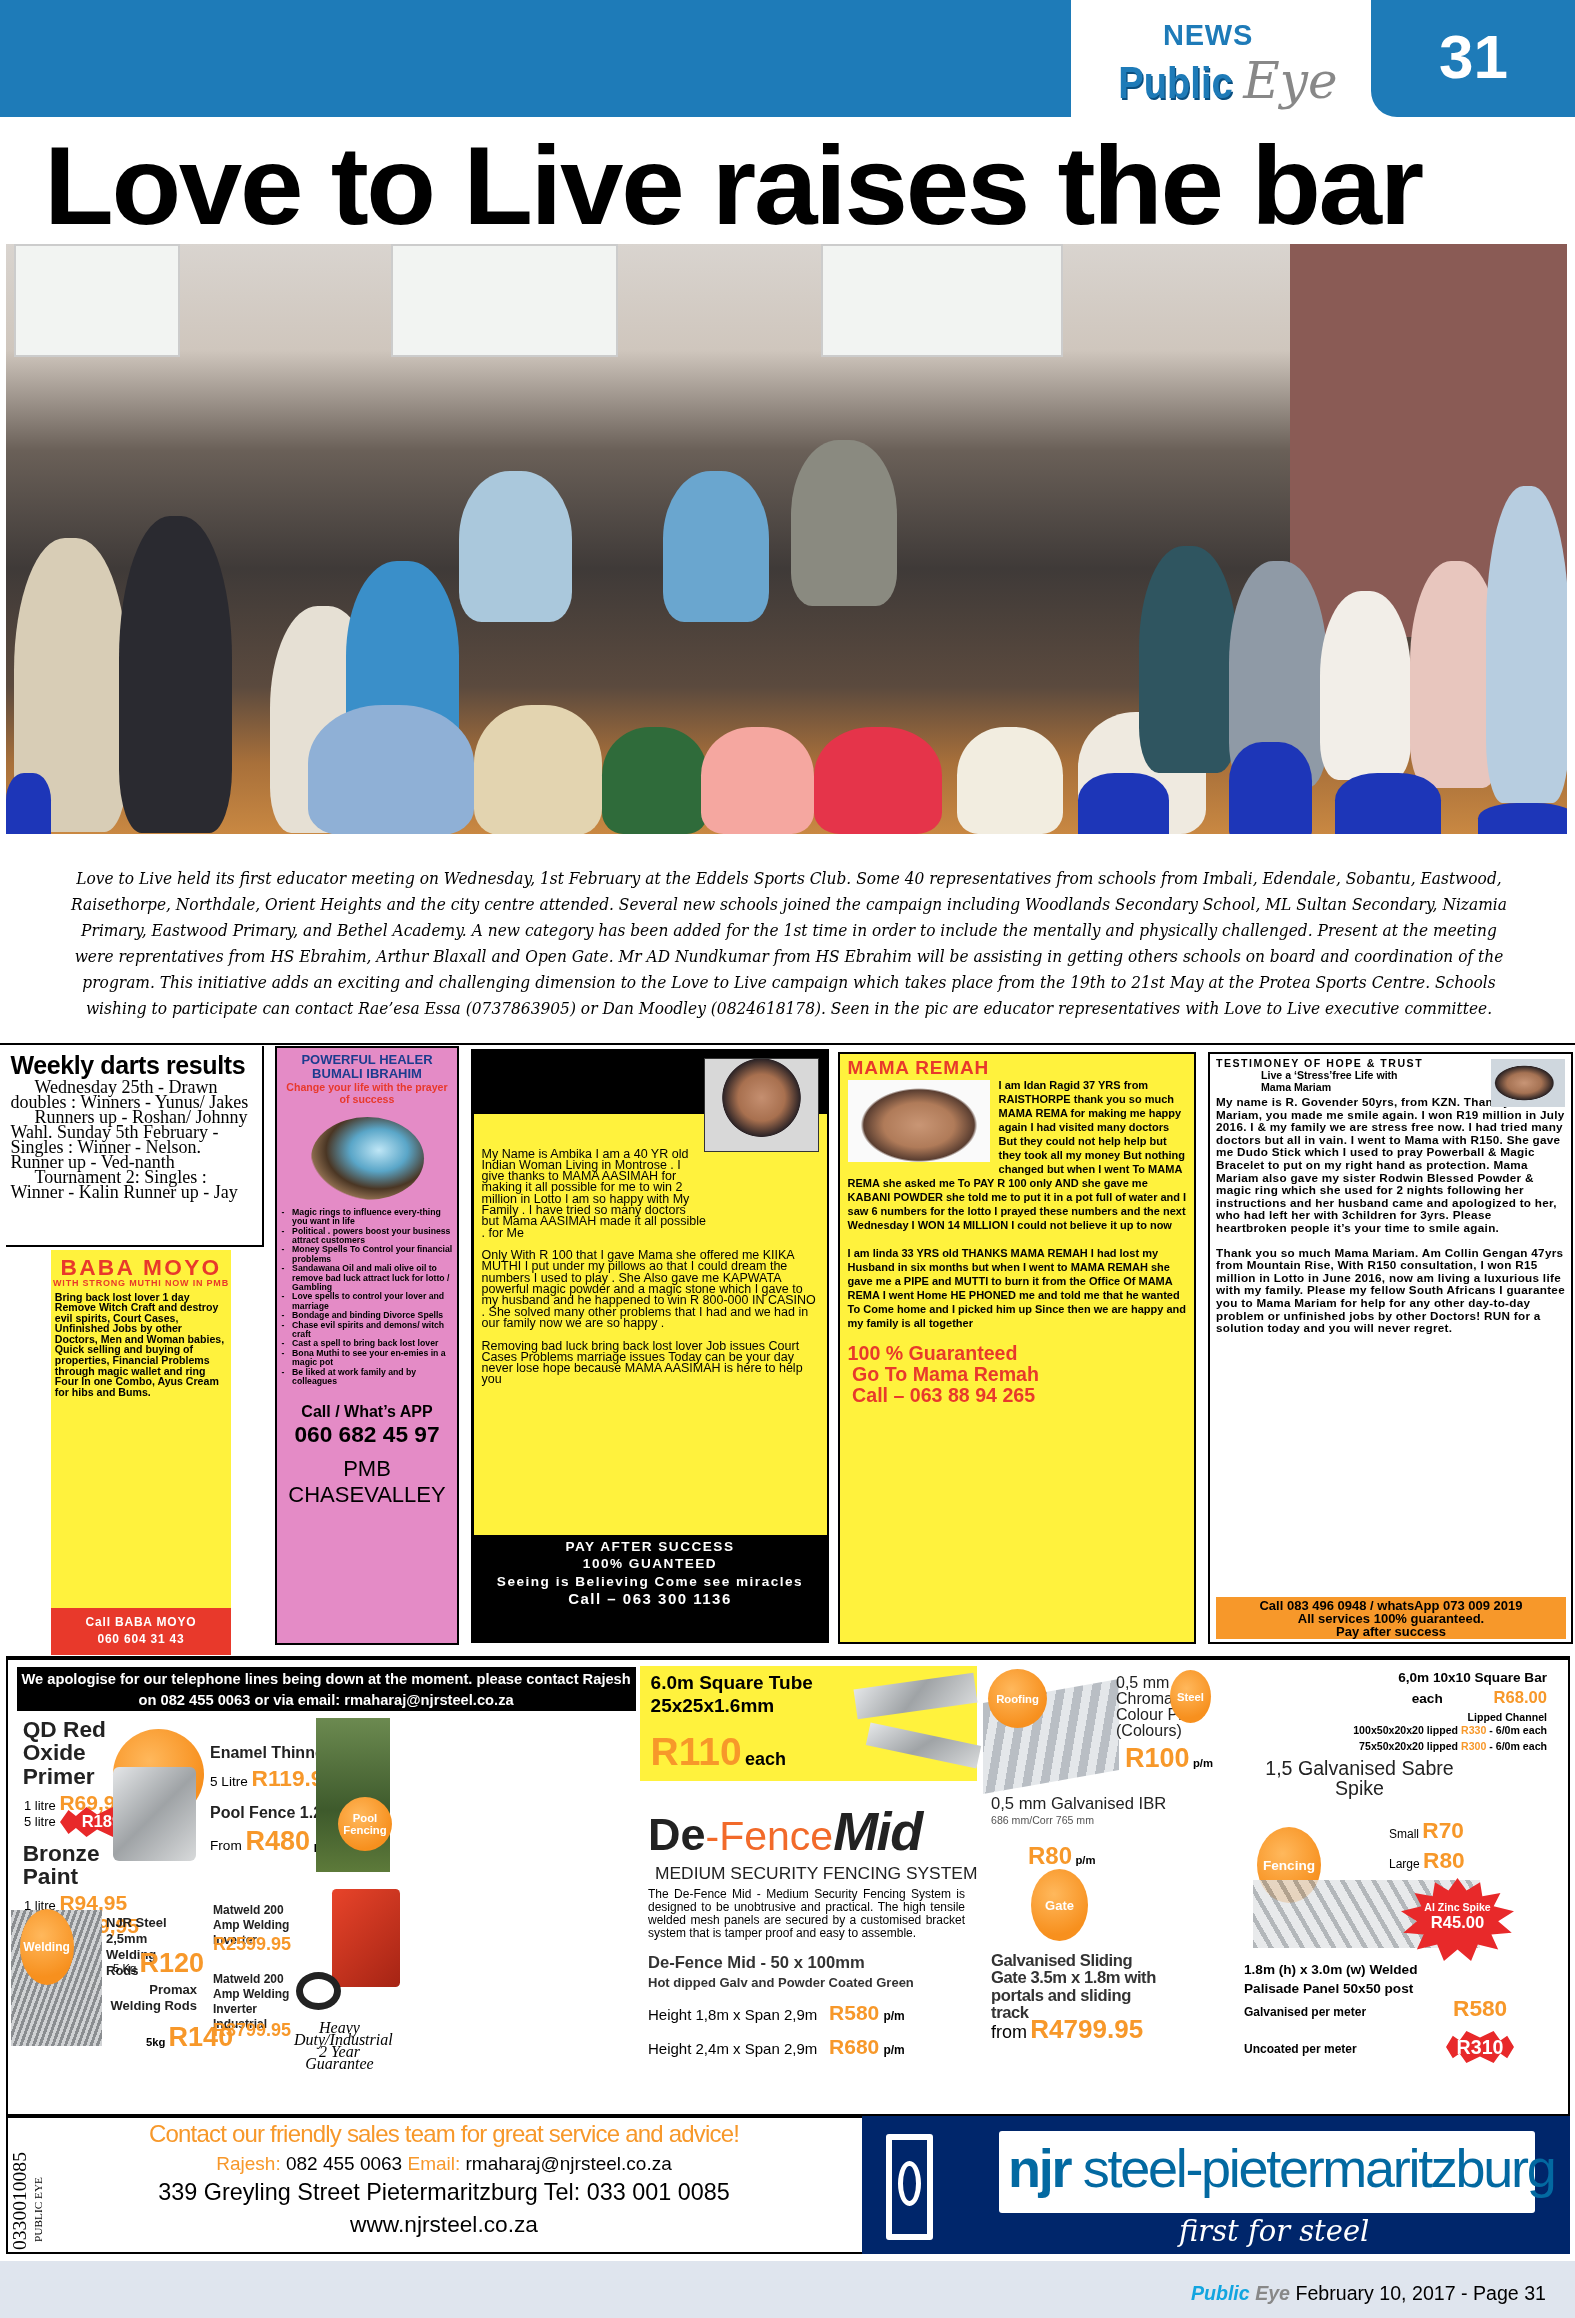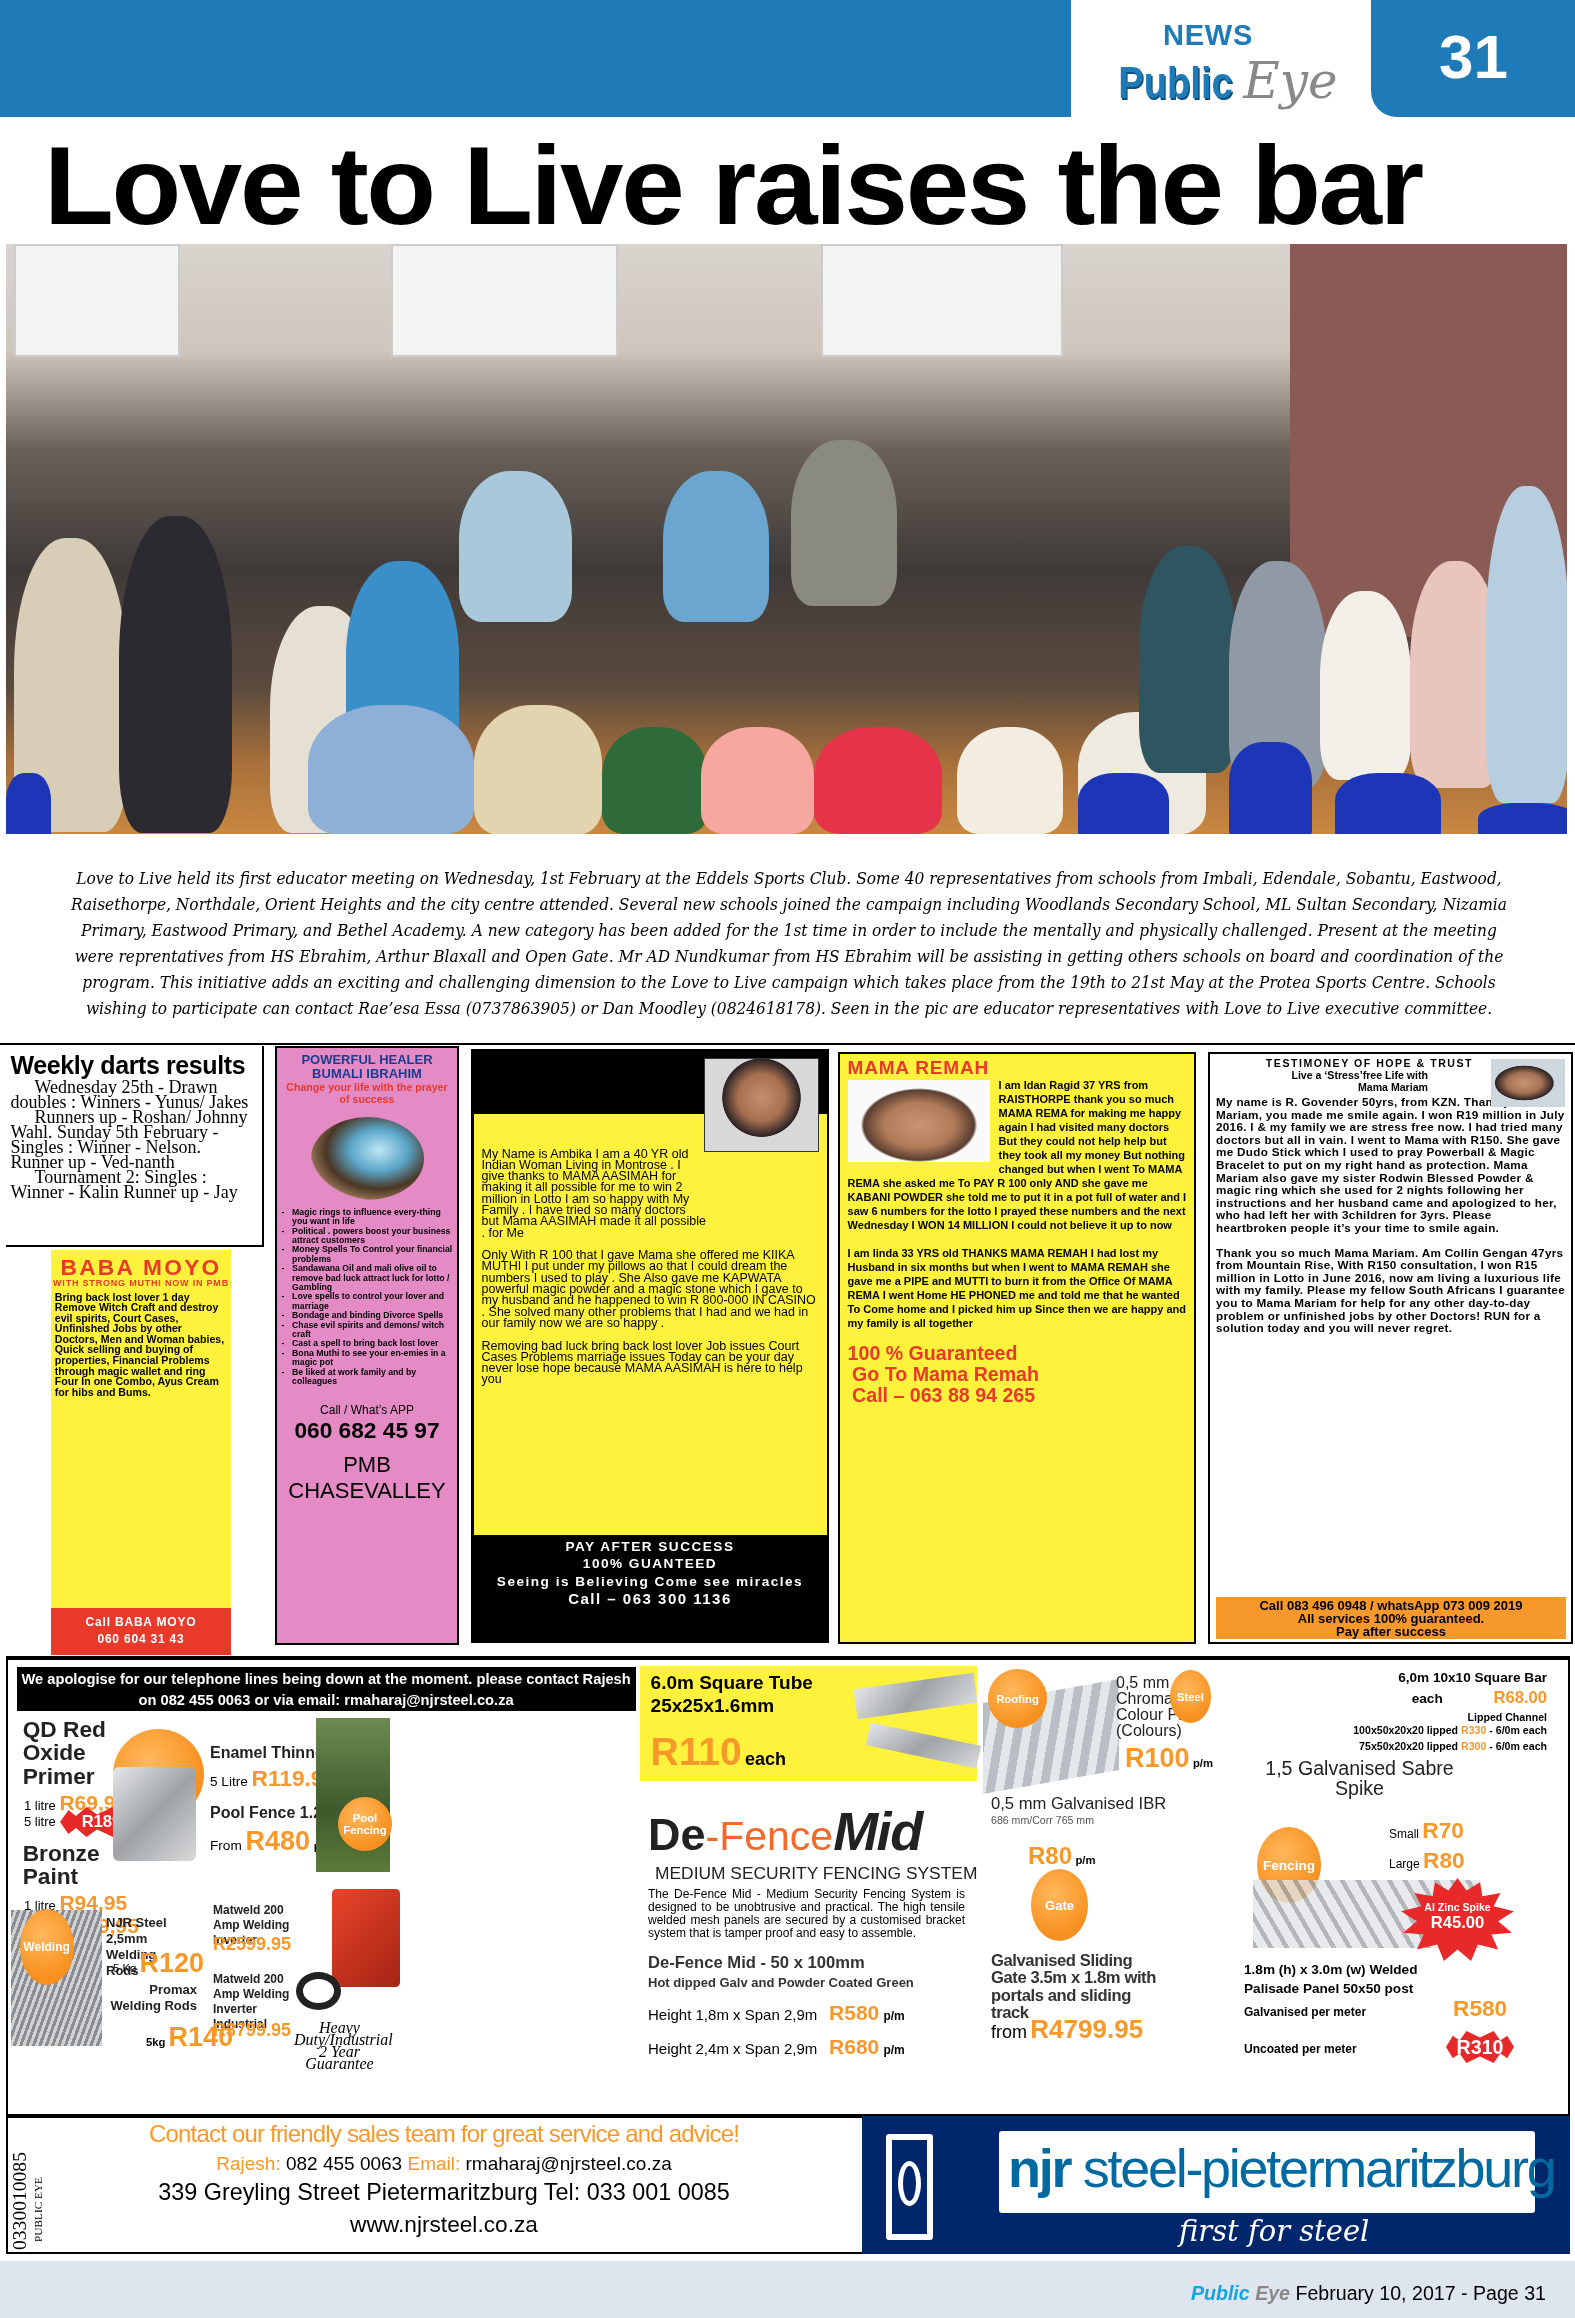--- a/index.html
+++ b/index.html
@@ -36,41 +36,41 @@
   .baba .body { font-size: 10.6px; font-weight: bold; line-height: 10.6px; padding: 4.5px 4.5px 0 3.8px; }
   .baba .foot { position:absolute; left: 0; bottom: 0; width: 100%; height: 47px; background: #e8392b; color: #fff; font-size: 12px; font-weight: bold; text-align: center; letter-spacing: 0.8px; line-height: 16.6px; padding-top: 6px; }
 
   .healer { left: 275px; top: 1046px; width: 184px; height: 599px; border: 2.3px solid #000; background: #e48bc6; padding: 4.5px 4.5px; }
   .healer h3 { color: #1b3c8e; font-size: 13px; font-weight: bold; text-align: center; line-height: 14.3px; }
   .healer .tag { color: #e8392b; font-size: 10.6px; font-weight: bold; text-align: center; line-height: 12px; }
   .healer .ring { width: 113px; height: 83px; margin: 12px auto 7.6px; border-radius: 50%; background: radial-gradient(ellipse at 60% 40%, #bfe6f6 0%, #5aa6c8 30%, #4a3624 55%, #8b6b4d 70%, transparent 72%); }
   .healer ul { list-style: none; font-size: 8.7px; font-weight: bold; line-height: 9.4px; }
   .healer ul li { padding-left: 10.6px; position: relative; }
   .healer ul li:before { content: "-"; position: absolute; left: 0; }
-  .healer .call { font-size: 12px; font-weight: normal; text-align: center; margin-top: 16.6px; }
+  .healer .call { font-size: 16px; font-weight: bold; text-align: center; margin-top: 16.6px; }
   .healer .phone { font-size: 22.7px; font-weight: bold; text-align: center; line-height: 26px; }
   .healer .loc { font-size: 22px; text-align: center; line-height: 26px; margin-top: 9px; }
 
   .aasimah { left: 471px; top: 1049px; width: 358px; height: 594px; background: #000; }
   .aasimah .title { position:absolute; left: 9px; top: 4.5px; color:#fff; font-size: 42px; font-weight: bold; line-height: 42px; letter-spacing: 0.8px; }
   .aasimah .photo-box { position:absolute; left: 233px; top: 9px; width: 115px; height: 94px; background: radial-gradient(circle at 50% 42%, #c58f70 0%, #a8704f 30%, #2b2326 50%, #d8d8d8 51%); border: 1.5px solid #333; }
   .aasimah .yellow { position:absolute; left: 3px; top: 65px; width: 353px; height: 421px; background: #fff23d; padding: 4.5px 7.6px; font-size: 12.5px; line-height: 11.3px; }
   .aasimah .yellow p { margin-bottom: 11.3px; }
   .aasimah .foot { position:absolute; left: 0; top: 489px; width: 100%; color: #fff; font-weight: bold; text-align: center; font-size: 13.6px; line-height: 17.4px; letter-spacing: 1.5px; }
   .aasimah .foot .big { font-size: 15px; }
 
   .remah { left: 838px; top: 1052px; width: 358px; height: 592px; background: #fff23d; border: 2.3px solid #000; padding: 3px 7.6px; }
   .remah h3 { color: #e8392b; font-size: 19px; font-weight: bold; letter-spacing: 0.8px; line-height: 21px; }
   .remah .face { float: left; width: 142px; height: 82px; margin: 1.5px 9px 3px 0; background: radial-gradient(ellipse at 50% 55%, #c99675 0%, #b07b59 35%, #5a3e31 55%, #fafafa 58%); }
   .remah .body { font-size: 11px; font-weight: bold; line-height: 14px; }
   .remah .body p { margin-bottom: 13.6px; }
   .remah .red { color: #e8392b; font-weight: bold; font-size: 19.6px; line-height: 21px; }
 
   .mariam { left: 1208px; top: 1052px; width: 365px; height: 592px; border: 2.3px solid #000; padding: 3px 6px; }
-  .mariam .head { text-align: right; font-weight: bold; font-size: 10.6px; line-height: 12px; width: 257px; }
+  .mariam .head { text-align: left; font-weight: bold; font-size: 10.6px; line-height: 12px; width: 257px; }
   .mariam .head .t1 { letter-spacing: 1.5px; }
   .mariam .pic { position:absolute; right: 6px; top: 4.5px; width: 74px; height: 48px; background: radial-gradient(ellipse at 45% 50%, #c89576 0%, #a57253 30%, #2b2324 50%, #cfd7de 52%); }
   .mariam .body { font-size: 11.7px; font-weight: bold; line-height: 12.6px; margin-top: 3px; letter-spacing: 0.3px; }
   .mariam .body p { margin-bottom: 12px; }
   .mariam .foot { position:absolute; left: 6px; bottom: 3px; width: 350px; height: 42px; background: #f7982a; text-align: center; font-weight: bold; font-size: 13px; line-height: 13px; padding-top: 1.5px; }
 
   
   .steel { left: 6px; top: 1658px; width: 1564px; height: 457px; border: 2.3px solid #000; border-bottom: none; }
   .apology { left: 16.6px; top: 1667px; width: 619px; height: 44px; background: #000; color: #fff; font-weight: bold; font-size: 14.7px; text-align: center; line-height: 20.4px; padding-top: 2.3px; }
   .orange { color: #f7982a; font-weight: bold; }

